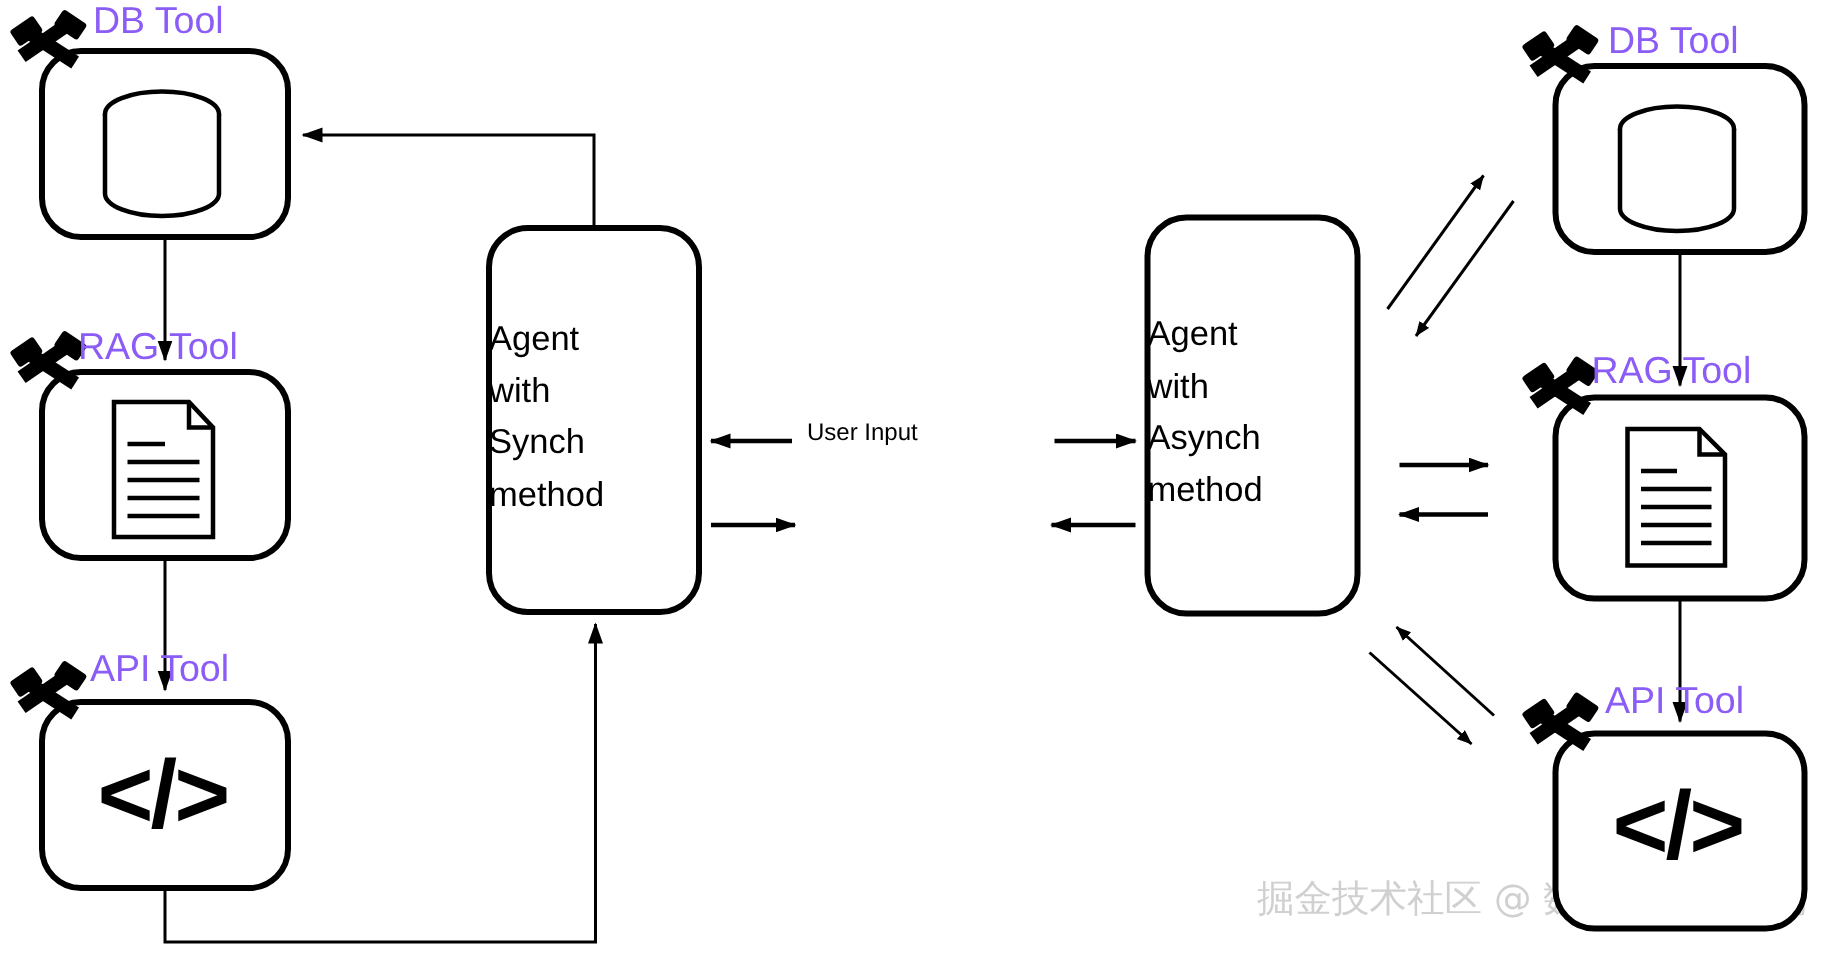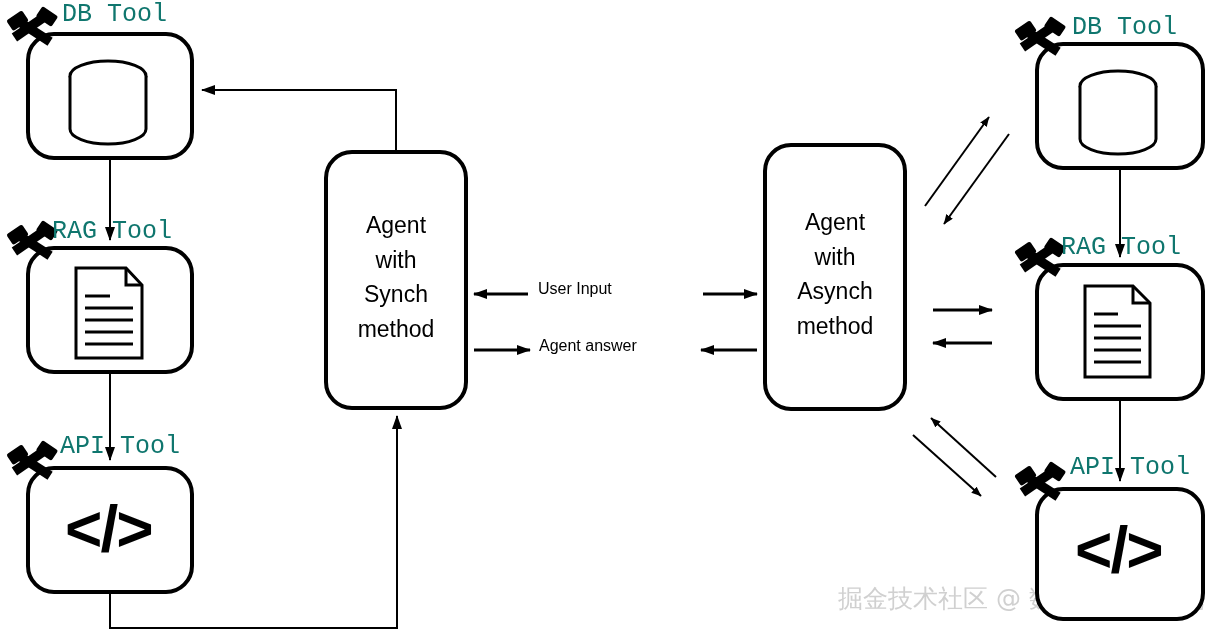--- a/index.html
+++ b/index.html
@@ -19,32 +19,32 @@
   }
   #diagram-svg {
     position: absolute;
     left: 0;
     top: 0;
     width: 1217px;
     height: 637px;
   }
   .tool-label {
     position: absolute;
-    font-family: Liberation Mono, monospace;
+    font-family: Liberation Sans, sans-serif;
     font-size: 25px;
-    color: #0f766e;
+    color: #8b5cf6;
     white-space: nowrap;
     line-height: 1;
   }
   .agent-text {
     position: absolute;
     font-family: "Liberation Sans", sans-serif;
     font-size: 23px;
     color: #000000;
-    text-align: center;
+    text-align: left;
     line-height: 1.5;
     white-space: pre-line;
   }
   .flow-label {
     position: absolute;
     font-family: "Liberation Sans", sans-serif;
     font-size: 16px;
     color: #000000;
     white-space: nowrap;
     line-height: 1;
@@ -272,15 +272,14 @@
   <div class="agent-text" style="left:326px; top:208px; width:140px;">Agent
 with
 Synch
 method</div>
   <div class="agent-text" style="left:765px; top:205px; width:140px;">Agent
 with
 Asynch
 method</div>
 
   <div class="flow-label" style="left:538px; top:281px;">User Input</div>
-  <div class="flow-label" style="left:539px; top:338px;">Agent answer</div>
 
 </div>
 
 </body></html>

